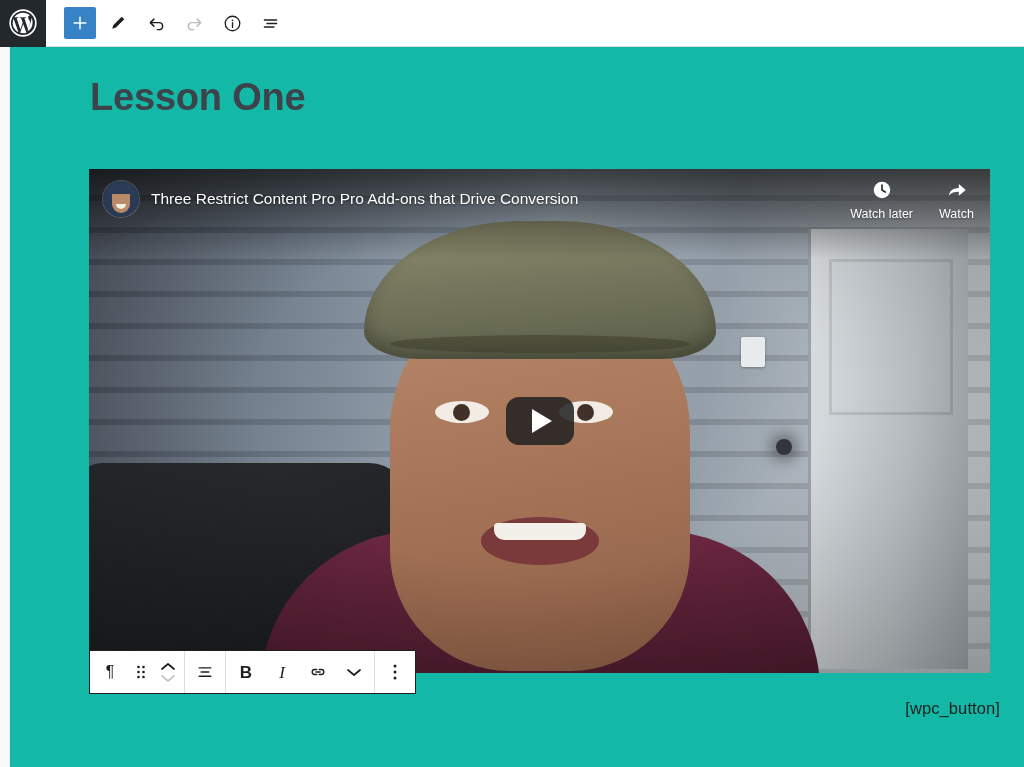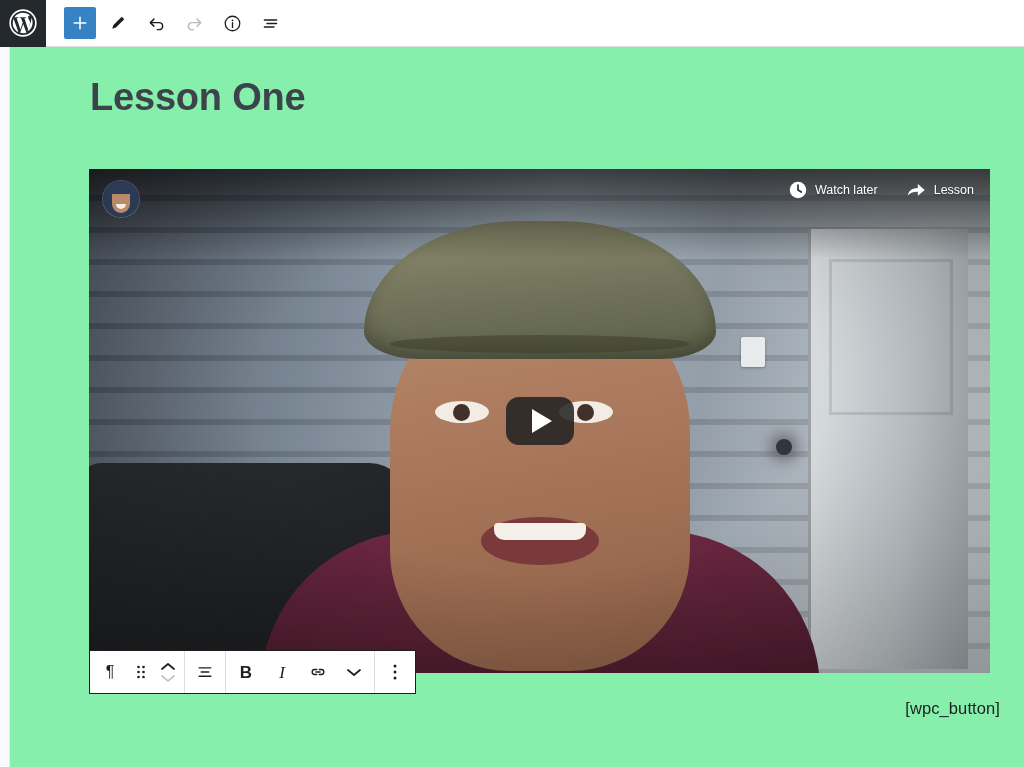--- a/index.html
+++ b/index.html
@@ -65,21 +65,21 @@
     background: #f8f9fa;
     border-right: 1px solid #ececef;
     z-index: 5;
   }
 
   
   .editor-canvas {
     position: absolute;
     top: 47px; left: 10px;
     width: 1014px; height: 720px;
-    background: #86efac;
+    background: #14b8a6;
     overflow: hidden;
   }
 
   .post-title {
     position: absolute;
     left: 80px; top: 28px;
     font-size: 38px;
     line-height: 1.2;
     font-weight: bold;
     color: #3c434a;
@@ -278,21 +278,21 @@
 
   .yt-actions {
     position: absolute;
     right: 16px; top: 10px;
     display: flex;
     align-items: flex-start;
     gap: 26px;
   }
   .yt-action {
     display: flex;
-    flex-direction: row;
+    flex-direction: column;
     align-items: center;
     gap: 6px;
     color: #ffffff;
     cursor: pointer;
     text-shadow: 0 1px 2px rgba(0,0,0,0.45);
   }
   .yt-action .label { font-size: 12.5px; }
   .yt-action svg { display: block; }
 
   .yt-play {
@@ -472,41 +472,42 @@
     </div>
 
     <div class="yt-top-scrim"></div>
 
     <div class="yt-title-row">
       <div class="yt-avatar">
         <span class="cap"></span>
         <span class="face"></span>
         <span class="smile"></span>
       </div>
+      <div class="yt-title-text">Three Restrict Content Pro Pro Add-ons that Drive Conversion</div>
     </div>
 
     <div class="yt-actions">
 
       <div class="yt-action">
         <span>
           <svg width="22" height="22" viewBox="0 0 24 24">
             <circle cx="12" cy="12" r="9" fill="#ffffff"></circle>
             <path d="M12 6.6V12l3.6 2.2" stroke="#2b2b2b" stroke-width="1.8" stroke-linecap="round" fill="none"></path>
           </svg>
         </span>
         <span class="label">Watch later</span>
       </div>
 
       <div class="yt-action">
         <span>
           <svg width="24" height="22" viewBox="0 0 24 24">
             <path d="M3 18c1.2-6 5.6-8.2 11-8.3V5.5L21.5 12 14 18.2v-4.4C9.6 13.7 5.9 14.6 3 18Z" fill="#ffffff"></path>
           </svg>
         </span>
-        <span class="label">Lesson</span>
+        <span class="label">Watch</span>
       </div>
 
     </div>
 
     <div class="yt-play">
       <span class="tri"></span>
     </div>
 
   </div>
 

